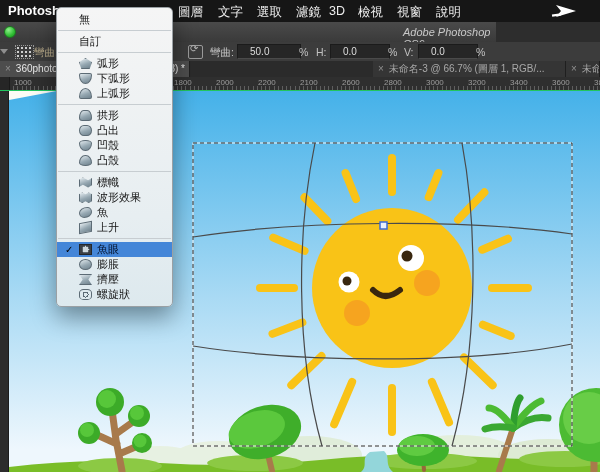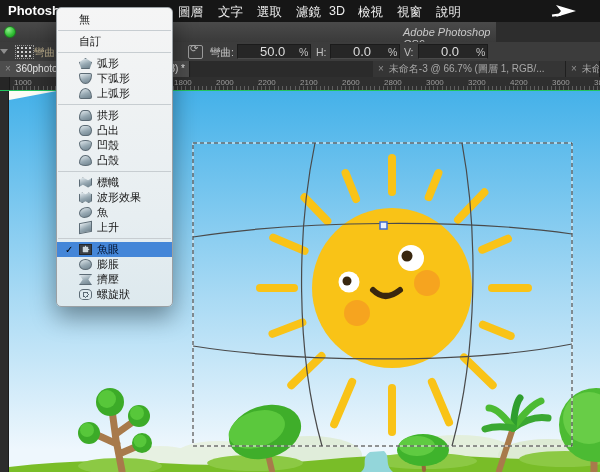--- a/index.html
+++ b/index.html
@@ -18,21 +18,21 @@
     background:linear-gradient(#4a4a4a,#3a3a3a);border-bottom:1px solid #272727;z-index:4;font-style:italic;}
   #traffic-green{position:absolute;left:4px;top:4px;width:12px;height:12px;border-radius:50%;
     background:radial-gradient(circle at 35% 30%,#8ef08a,#2fbd33 60%,#1d8f22);border:1px solid #1c7a1f;box-sizing:border-box;}
   #win-title{position:absolute;left:403px;top:4px;font-size:11px;color:#c9c9c9;}
 
   
   #optionsbar{position:absolute;left:0;top:42px;width:600px;height:19px;background:#3c3c3c;
     border-bottom:1px solid #292929;z-index:4;font-size:10.5px;color:#c2c2c2;}
   #optionsbar .lbl{position:absolute;top:4px;}
   .valbox{position:absolute;top:2px;height:13px;width:50px;background:#262626;border:1px solid #1b1b1b;
-    border-bottom-color:#4a4a4a;color:#dcdcdc;font-size:13px;line-height:13px;padding-left:22px;box-sizing:content-box;}
+    border-bottom-color:#4a4a4a;color:#dcdcdc;font-size:10px;line-height:13px;padding-left:12px;box-sizing:content-box;}
   #warp-grid-icon{position:absolute;left:16px;top:4px;width:17px;height:12px;
     background-image:radial-gradient(circle,#cfcfcf 1px,transparent 1.2px);
     background-size:4px 4px;background-position:0 0;}
   #warp-grid-icon:after{content:"";position:absolute;inset:-1px;border:1px dotted #9a9a9a;}
   #left-chevron{position:absolute;left:0px;top:7px;width:0;height:0;
     border-left:4px solid transparent;border-right:4px solid transparent;border-top:5px solid #8e8e8e;}
   #orient-icon{position:absolute;left:188px;top:3px;width:13px;height:12px;border:1px solid #9a9a9a;border-radius:2px;}
   #orient-icon:after{content:"⟳";position:absolute;left:1px;top:-3px;font-size:10px;color:#b5b5b5;}
 
   
@@ -261,21 +261,21 @@
     <div class="ticks"></div>
     <span class="num" style="left:14px">1000</span>
     <span class="num" style="left:174px">1800</span>
     <span class="num" style="left:216px">2000</span>
     <span class="num" style="left:258px">2200</span>
     <span class="num" style="left:300px">2100</span>
     <span class="num" style="left:342px">2600</span>
     <span class="num" style="left:384px">2800</span>
     <span class="num" style="left:426px">3000</span>
     <span class="num" style="left:468px">3200</span>
-    <span class="num" style="left:510px">4200</span>
+    <span class="num" style="left:510px">3400</span>
     <span class="num" style="left:552px">3600</span>
     <span class="num" style="left:594px">3800</span>
     <div id="ruler-corner"></div>
   </div>
 
   <div id="warp-menu">
     <div class="mrow">
       <span class="chk"></span>
         <span>無</span>
       </div>

